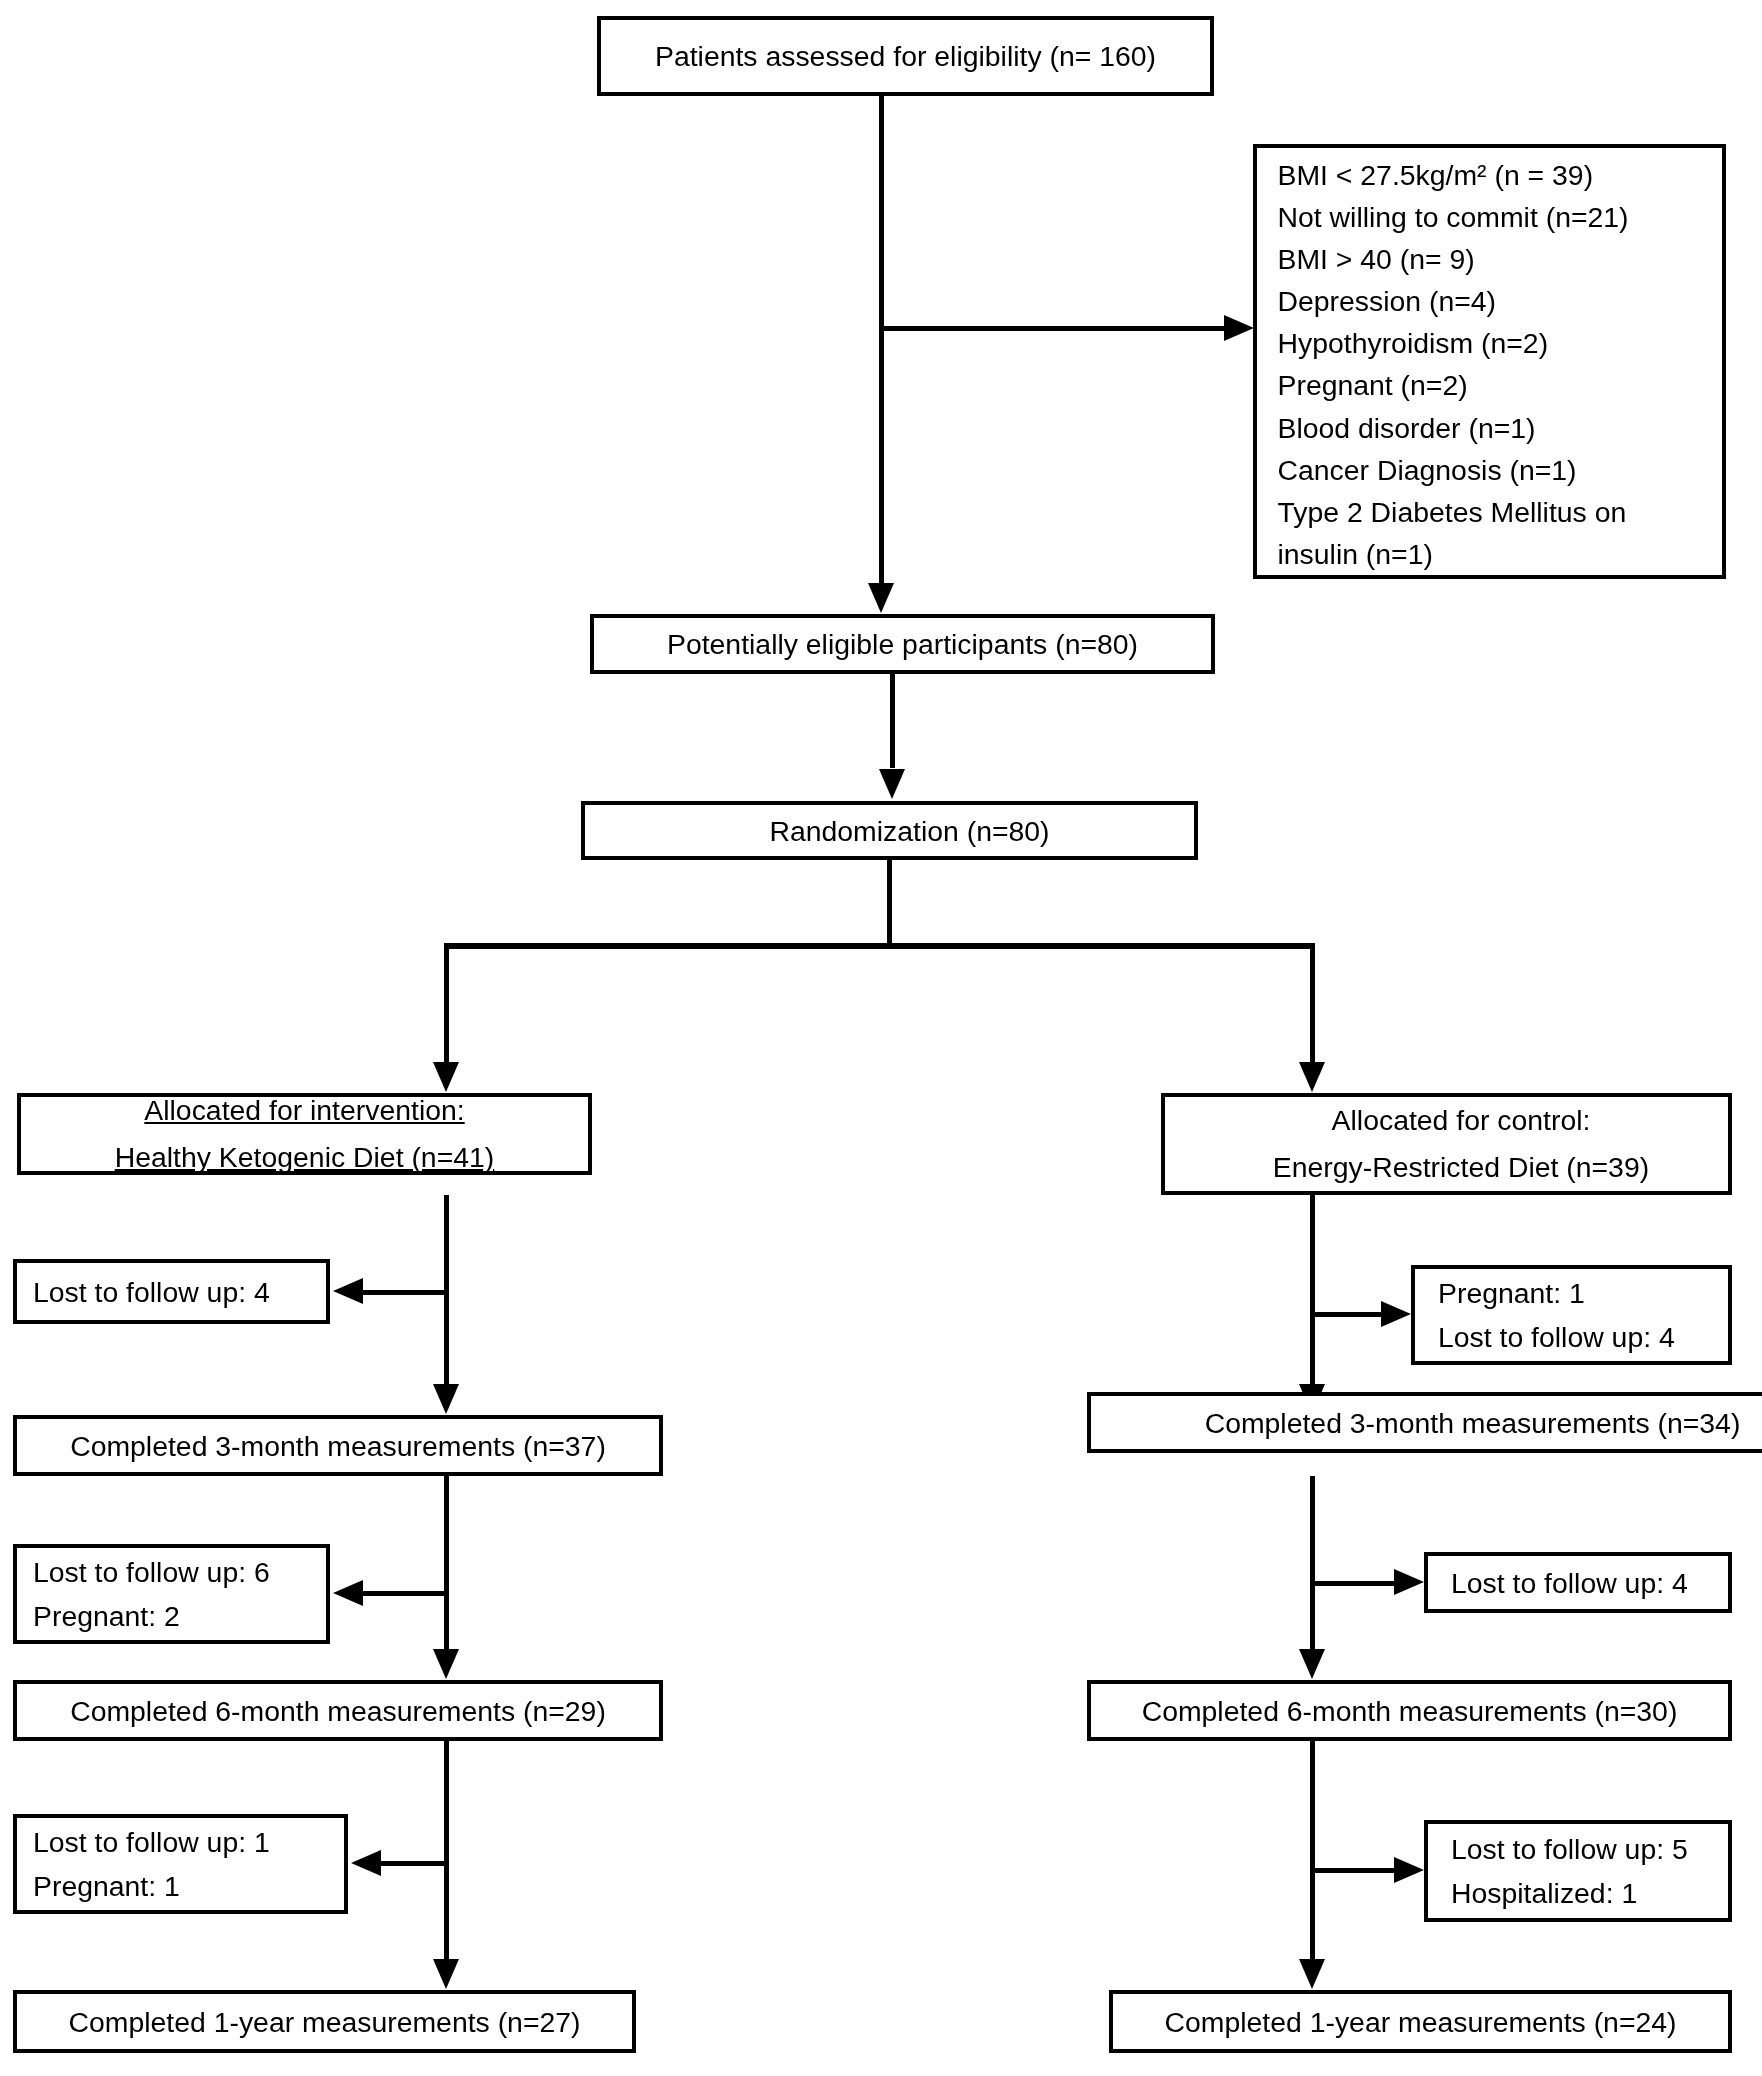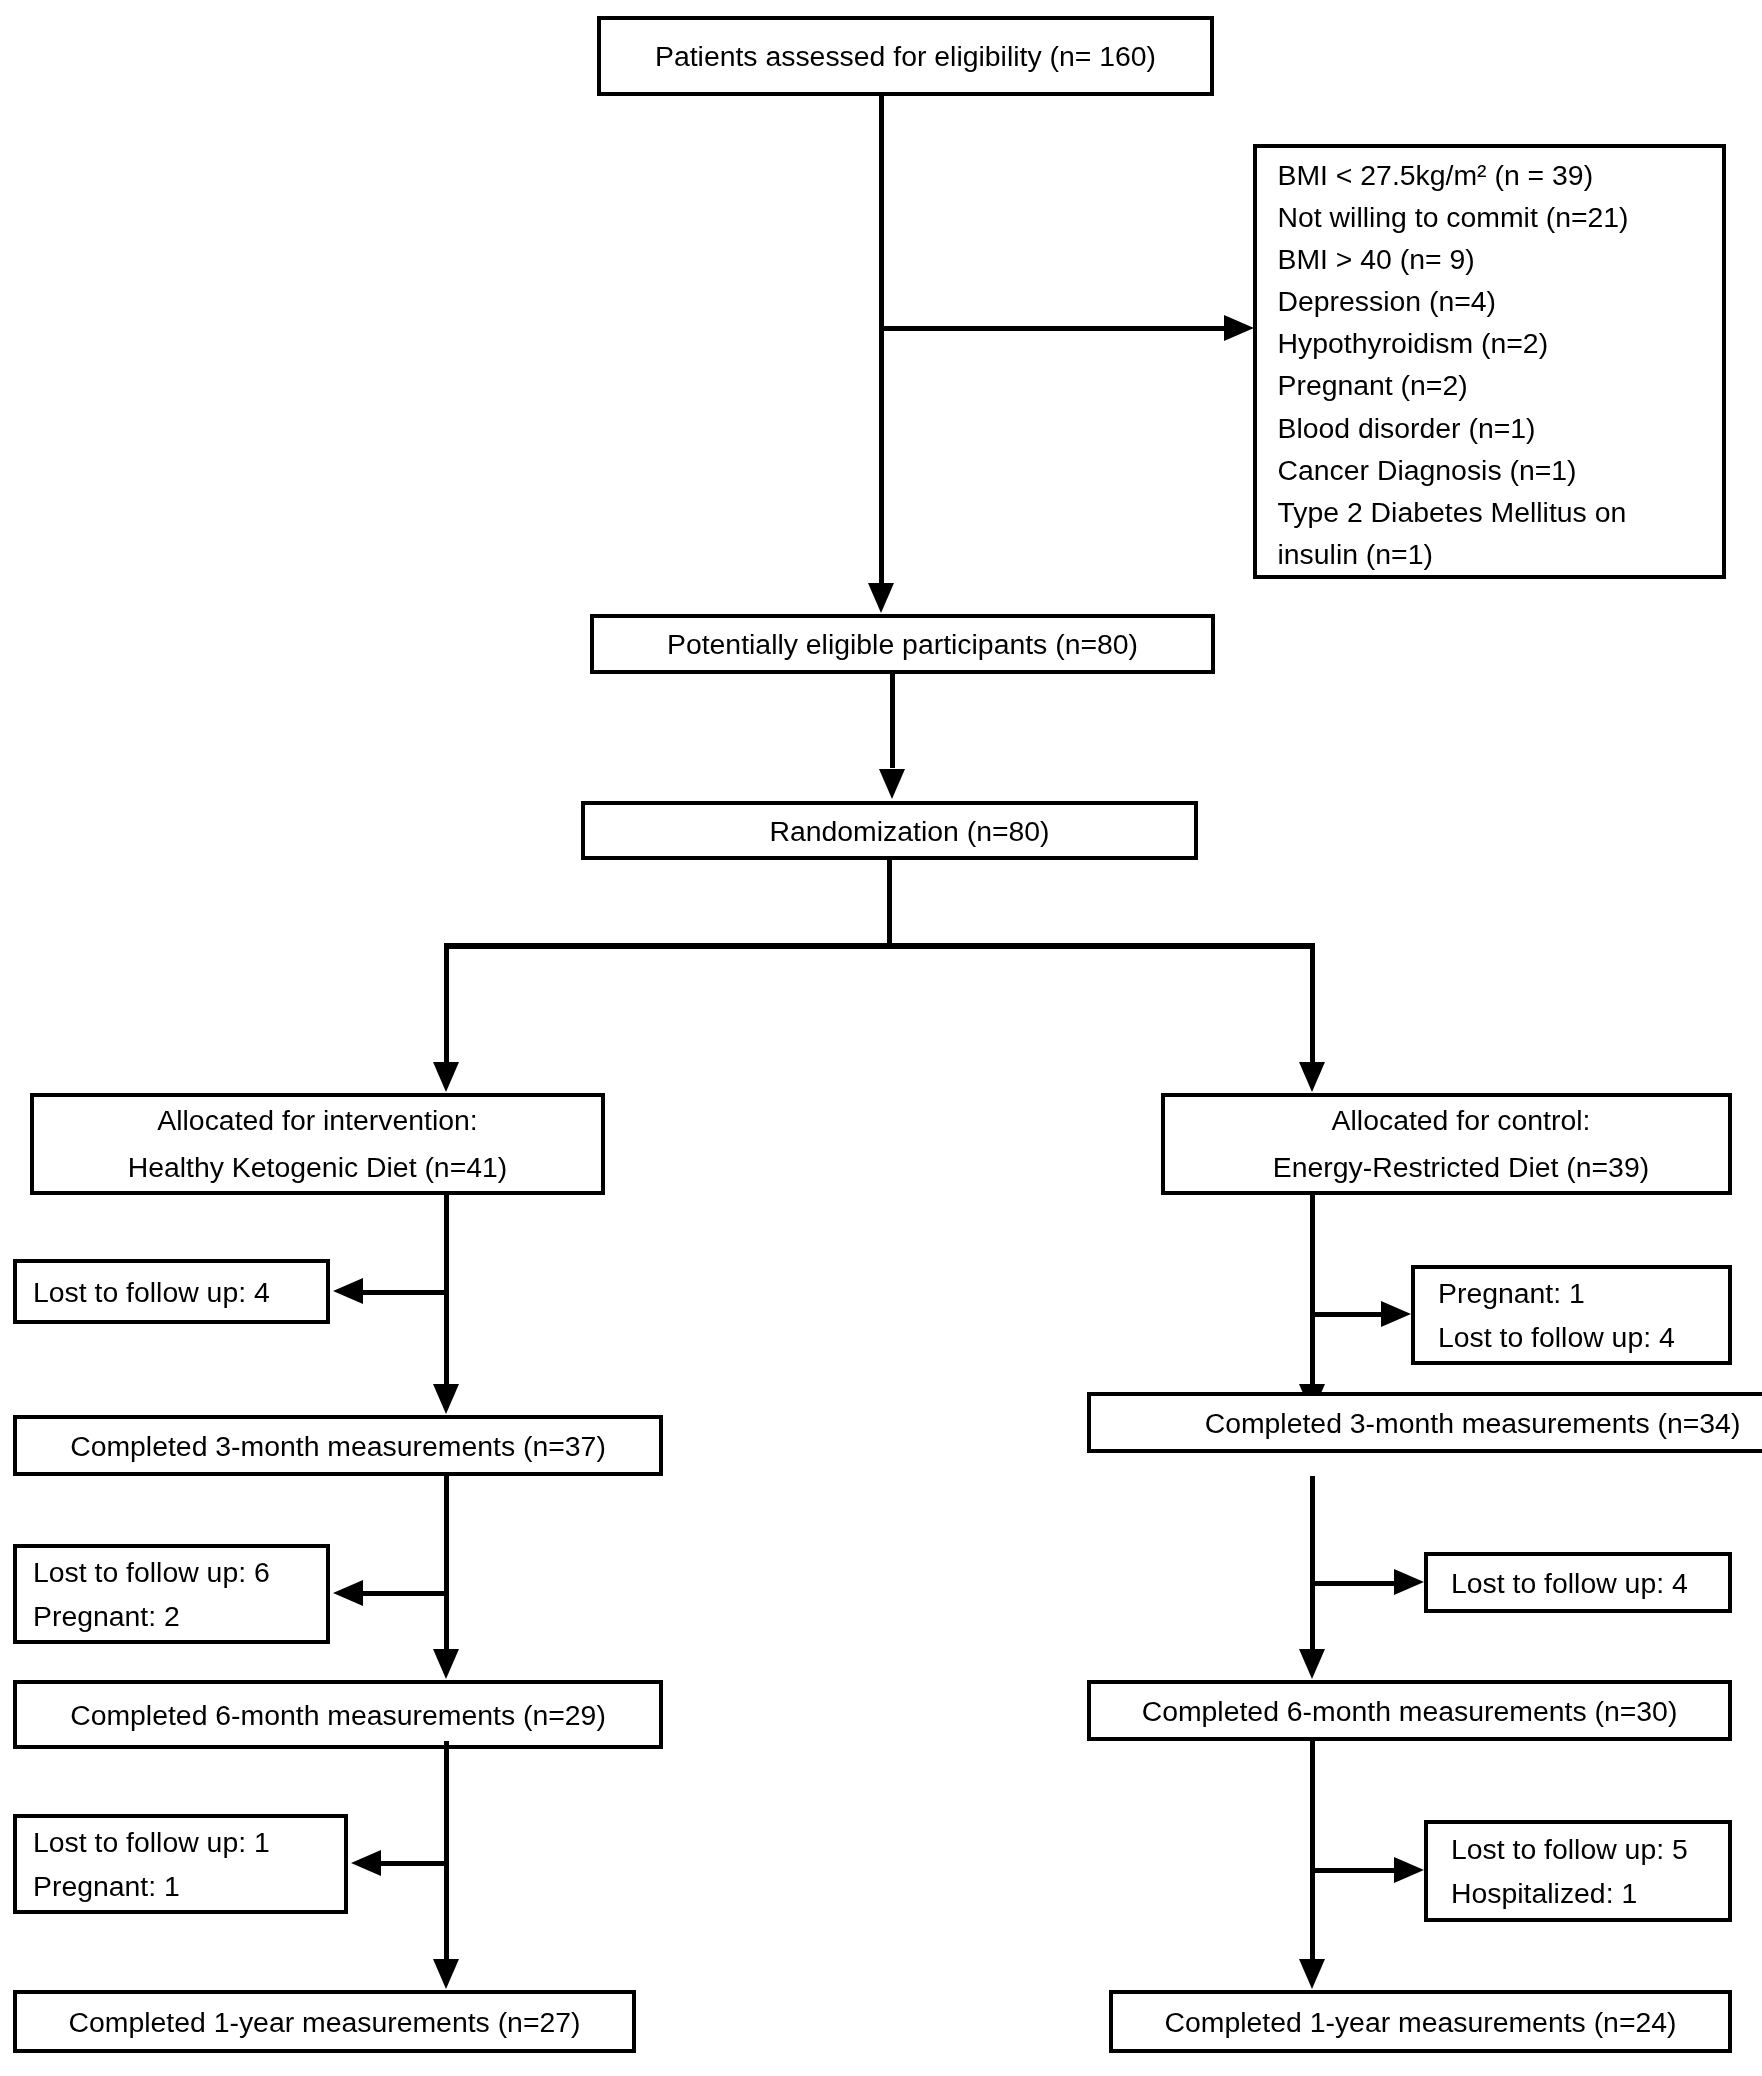--- a/index.html
+++ b/index.html
@@ -83,21 +83,21 @@
     <div class="nowrap">Randomization (n=80)</div>
   </div>
 
   <div class="vline" style="left:887px; top:860px; width:4.5px; height:85px;"></div>
   <div class="hline" style="left:444px; top:943px; width:871px; height:5.7px;"></div>
   <div class="vline" style="left:444px; top:943px; width:4.5px; height:121px;"></div>
   <div class="arr arr-down" style="left:433px; top:1062px;"></div>
   <div class="vline" style="left:1310px; top:943px; width:4.5px; height:121px;"></div>
   <div class="arr arr-down" style="left:1299px; top:1062px;"></div>
 
-  <div class="box" style="left:30px; top:1093px; width:575px; height:102px; line-height:47px;">
+  <div class="box" style="left:17px; top:1093px; width:575px; height:82px; line-height:47px;text-decoration:underline;">
     <div class="nowrap">Allocated for intervention:</div>
     <div class="nowrap">Healthy Ketogenic Diet (n=41)</div>
   </div>
   <div class="box" style="left:1161px; top:1093px; width:571px; height:102px; line-height:47px;padding-left:29px;">
     <div class="nowrap">Allocated for control:</div>
     <div class="nowrap">Energy-Restricted Diet (n=39)</div>
   </div>
 
   <div class="vline" style="left:444px; top:1195px; width:4.5px; height:190px;"></div>
   <div class="arr arr-down" style="left:433px; top:1384px;"></div>
@@ -113,21 +113,21 @@
 
   <div class="vline" style="left:444px; top:1476px; width:4.5px; height:174px;"></div>
   <div class="arr arr-down" style="left:433px; top:1649px;"></div>
   <div class="hline" style="left:362px; top:1591px; width:84px; height:4.5px;"></div>
   <div class="arr arr-left" style="left:333px; top:1580px;"></div>
   <div class="box thin left-text" style="left:13px; top:1544px; width:317px; height:100px;">
     <div class="nowrap">Lost to follow up: 6</div>
     <div class="nowrap">Pregnant: 2</div>
   </div>
 
-  <div class="box" style="left:13px; top:1680px; width:650px; height:69px;align-items:center;">
+  <div class="box" style="left:13px; top:1680px; width:650px; height:61px;align-items:center;">
     <div class="nowrap">Completed 6-month measurements (n=29)</div>
   </div>
 
   <div class="vline" style="left:444px; top:1741px; width:4.5px; height:219px;"></div>
   <div class="arr arr-down" style="left:433px; top:1959px;"></div>
   <div class="hline" style="left:380px; top:1861px; width:66px; height:4.5px;"></div>
   <div class="arr arr-left" style="left:351px; top:1850px;"></div>
   <div class="box thin left-text" style="left:13px; top:1814px; width:335px; height:100px;">
     <div class="nowrap">Lost to follow up: 1</div>
     <div class="nowrap">Pregnant: 1</div>

